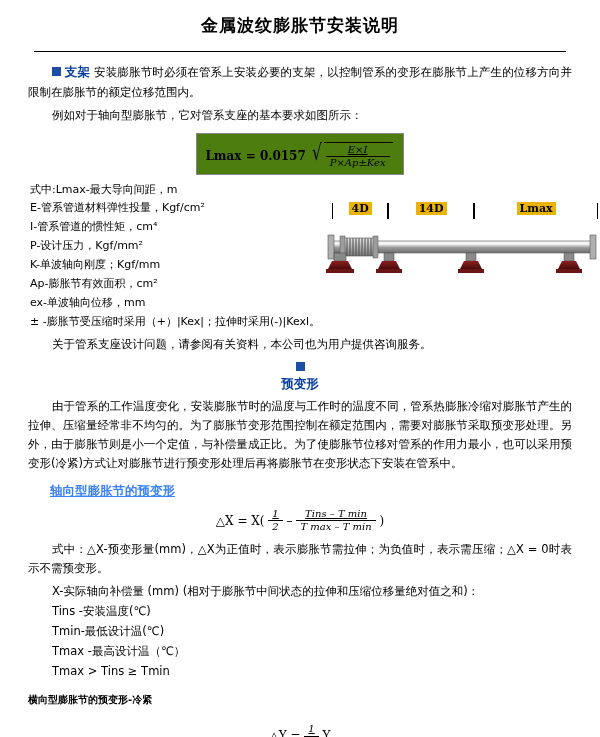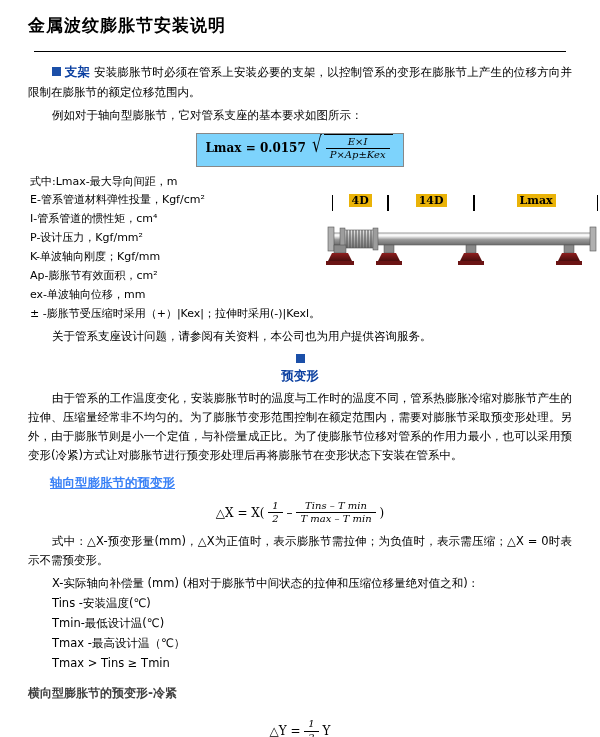--- a/index.html
+++ b/index.html
@@ -16,20 +16,21 @@
     position: relative;
   }
   .page {
     width: 600px;
     height: 737px;
     position: relative;
     box-sizing: border-box;
     padding: 0 28px;
   }
   .doc-title {
+    text-align: center;
     font-size: 17px;
     font-weight: bold;
     letter-spacing: 1px;
     margin: 14px 0 14px 0;
     font-family: "DejaVu Serif", "Liberation Serif", serif;
   }
   .title-rule {
     border: none;
     border-top: 1px solid #000;
     margin: 4px 6px 10px 6px;
@@ -69,39 +70,39 @@
   .first-para {
     font-size: 11.5px;
     line-height: 1.65;
     margin: 6px 0 4px 0;
     text-align: justify;
     text-indent: 24px;
   }
   .formula-box {
     border: 1px solid #888;
     display: inline-block;
-    padding: 0 10px 4px 8px;
+    padding: 8px 10px 4px 8px;
     font-family: "DejaVu Serif", "Liberation Serif", serif;
     font-size: 12px;
-    background: #7dd3fc;
+    background: #4d7c0f;
   }
   .formula-wrap {
     text-align: center;
     margin: 8px 0 6px 0;
   }
   .frac {
     display: inline-flex;
     flex-direction: column;
     vertical-align: middle;
     text-align: center;
     font-size: 10px;
     line-height: 1.25;
     font-style: italic;
   }
-  .frac .num { border-bottom: 1px solid #000; padding: 0 4px; }
+  .frac .num { border-bottom: 1px solid #000; padding: 0 4px; text-decoration: underline; }
   .frac .den { padding: 0 4px; }
   .sqrt {
     display: inline-flex;
     align-items: stretch;
     vertical-align: middle;
   }
   .sqrt .radical {
     font-size: 22px;
     line-height: 1;
     display: inline-block;
@@ -171,23 +172,23 @@
   }
   .subhead {
     font-size: 12.5px;
     font-weight: bold;
     color: #3b82f6;
     margin: 10px 0 2px 0;
     padding-left: 22px;
     text-decoration: underline;
   }
   .subhead2 {
-    font-size: 12px;
-    font-weight: bold;
-    color: #404040;
+    font-size: 10px;
+    font-weight: bold;
+    color: #000000;
     margin: 12px 0 16px 0;
   }
   .lmax-label { font-weight: bold; font-style: normal; }
   .list-line {
     font-size: 11.5px;
     line-height: 1.75;
     margin: 0;
     padding-left: 24px;
   }
   .para-tight { margin: 2px 0; }

